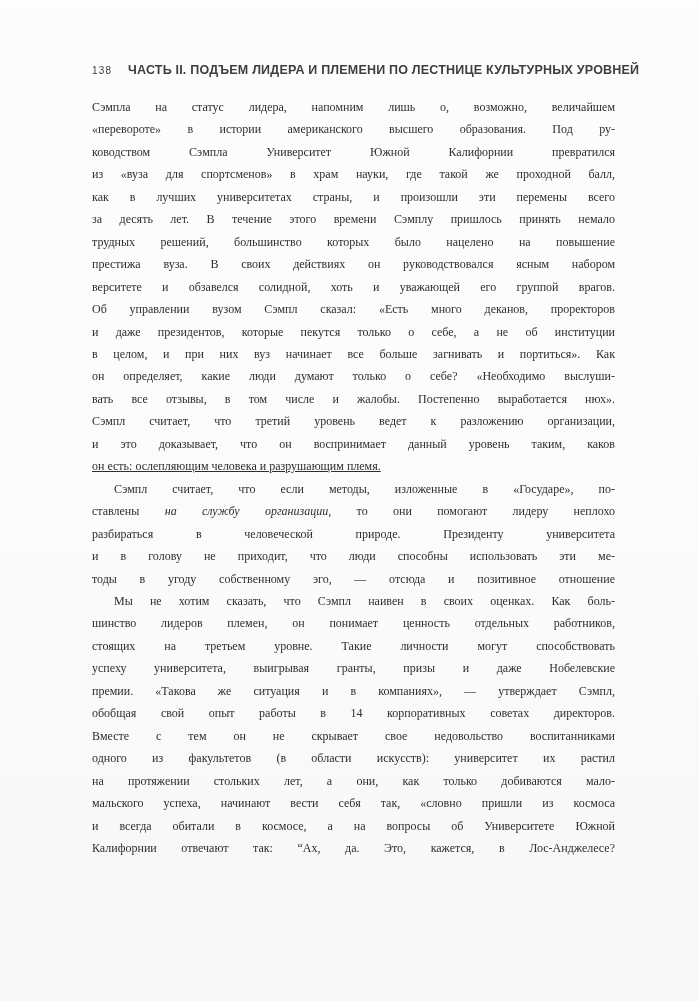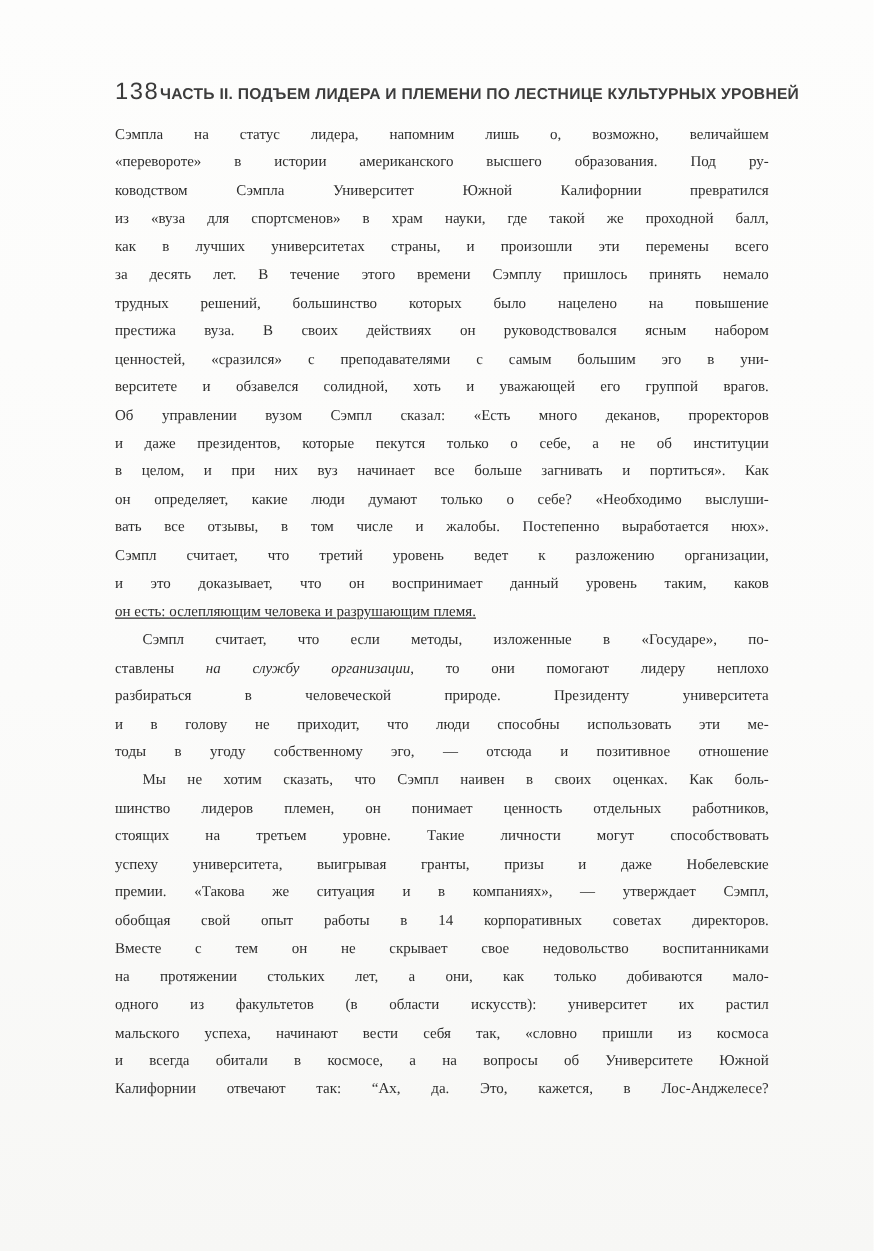--- a/index.html
+++ b/index.html
@@ -22,21 +22,21 @@
     right: 60px;
     white-space: nowrap;
     font-family: "Liberation Sans", sans-serif;
     font-size: 12.5px;
     letter-spacing: 0.2px;
     color: #3d3d3d;
   }
   .pagenum {
     display: inline-block;
     width: 36px;
-    font-size: 19px;
+    font-size: 10px;
     letter-spacing: 1.2px;
     color: #3a3a3a;
   }
   .running-title {
     color: #3d3d3d;
     font-weight: bold;
   }
   .body-text {
     position: absolute;
     top: 96px;
@@ -70,21 +70,20 @@
   <div class="body-text" id="body-text" style="color: rgb(46, 46, 46);">
       <div class="paragraph">
         <div class="line"><span>Сэмпла на статус лидера, напомним лишь о, возможно, величайшем</span></div>
         <div class="line"><span>«перевороте» в истории американского высшего образования. Под ру-</span></div>
         <div class="line"><span>ководством Сэмпла Университет Южной Калифорнии превратился</span></div>
         <div class="line"><span>из «вуза для спортсменов» в храм науки, где такой же проходной балл,</span></div>
         <div class="line"><span>как в лучших университетах страны, и произошли эти перемены всего</span></div>
         <div class="line"><span>за десять лет. В течение этого времени Сэмплу пришлось принять немало</span></div>
         <div class="line"><span>трудных решений, большинство которых было нацелено на повышение</span></div>
         <div class="line"><span>престижа вуза. В своих действиях он руководствовался ясным набором</span></div>
-        <div class="line"><span>ценностей, «сразился» с преподавателями с самым большим эго в уни-</span></div>
         <div class="line"><span>верситете и обзавелся солидной, хоть и уважающей его группой врагов.</span></div>
         <div class="line"><span>Об управлении вузом Сэмпл сказал: «Есть много деканов, проректоров</span></div>
         <div class="line"><span>и даже президентов, которые пекутся только о себе, а не об институции</span></div>
         <div class="line"><span>в целом, и при них вуз начинает все больше загнивать и портиться». Как</span></div>
         <div class="line"><span>он определяет, какие люди думают только о себе? «Необходимо выслуши-</span></div>
         <div class="line"><span>вать все отзывы, в том числе и жалобы. Постепенно выработается нюх».</span></div>
         <div class="line"><span>Сэмпл считает, что третий уровень ведет к разложению организации,</span></div>
         <div class="line"><span>и это доказывает, что он воспринимает данный уровень таким, каков</span></div>
         <div class="line lastline"><span>он есть: ослепляющим человека и разрушающим племя.</span></div>
       </div>
@@ -96,20 +95,20 @@
         <div class="line"><span>тоды в угоду собственному эго, — отсюда и позитивное отношение</span></div>
       </div>
       <div class="paragraph">
         <div class="line indent"><span>Мы не хотим сказать, что Сэмпл наивен в своих оценках. Как боль-</span></div>
         <div class="line"><span>шинство лидеров племен, он понимает ценность отдельных работников,</span></div>
         <div class="line"><span>стоящих на третьем уровне. Такие личности могут способствовать</span></div>
         <div class="line"><span>успеху университета, выигрывая гранты, призы и даже Нобелевские</span></div>
         <div class="line"><span>премии. «Такова же ситуация и в компаниях», — утверждает Сэмпл,</span></div>
         <div class="line"><span>обобщая свой опыт работы в 14 корпоративных советах директоров.</span></div>
         <div class="line"><span>Вместе с тем он не скрывает свое недовольство воспитанниками</span></div>
+        <div class="line"><span>одного из факультетов (в области искусств): университет их растил</span></div>
         <div class="line"><span>на протяжении стольких лет, а они, как только добиваются мало-</span></div>
-        <div class="line"><span>одного из факультетов (в области искусств): университет их растил</span></div>
         <div class="line"><span>мальского успеха, начинают вести себя так, «словно пришли из космоса</span></div>
         <div class="line"><span>и всегда обитали в космосе, а на вопросы об Университете Южной</span></div>
         <div class="line"><span>Калифорнии отвечают так: “Ах, да. Это, кажется, в Лос-Анджелесе?</span></div>
       </div>
     </div>
 </div>
 
 </body></html>

